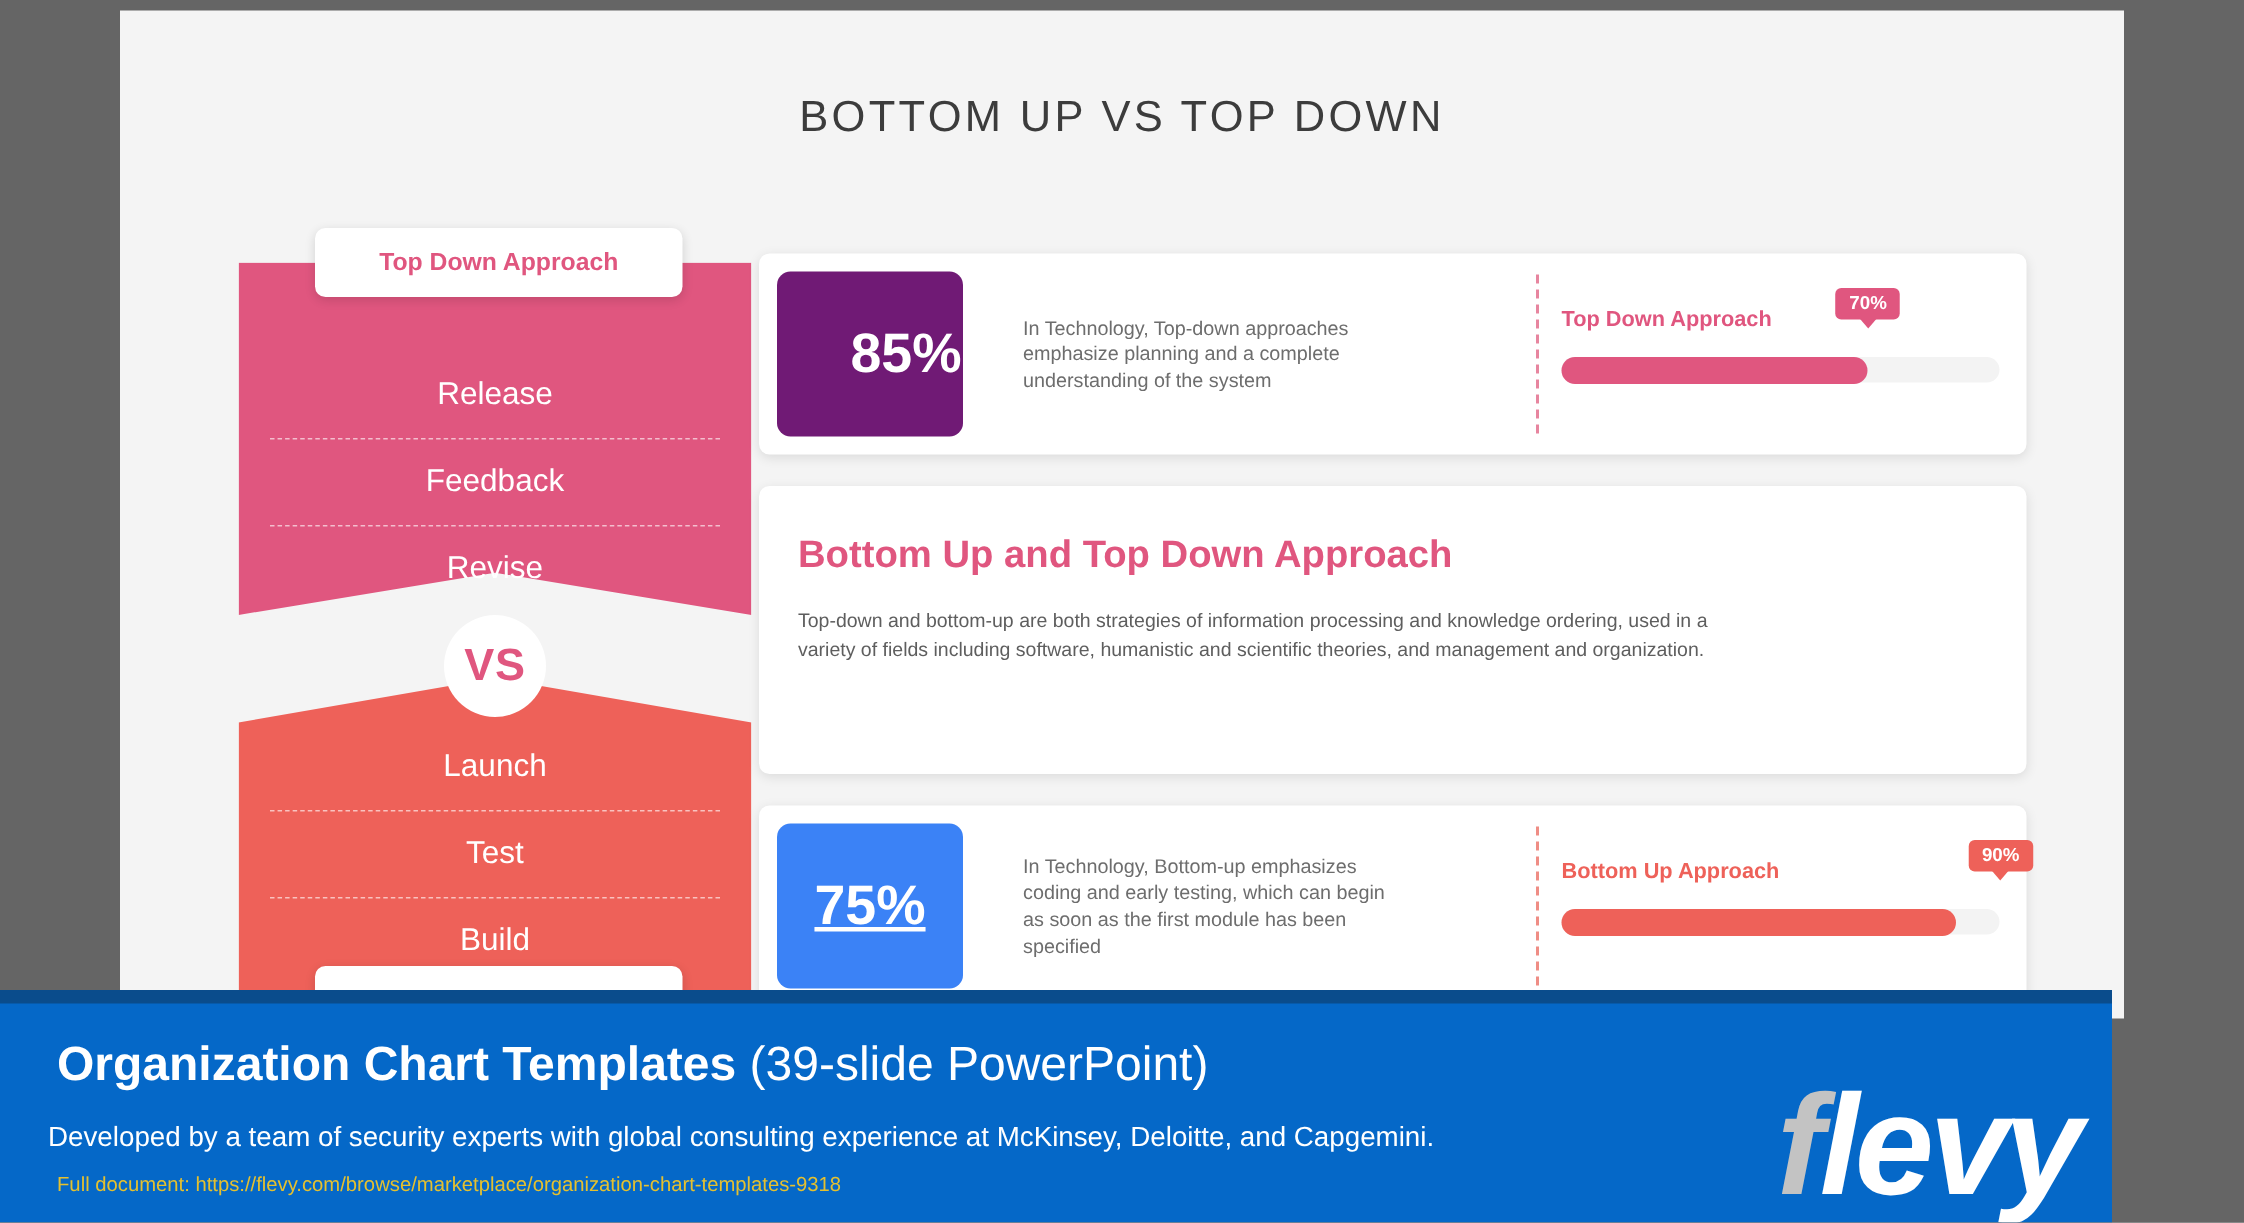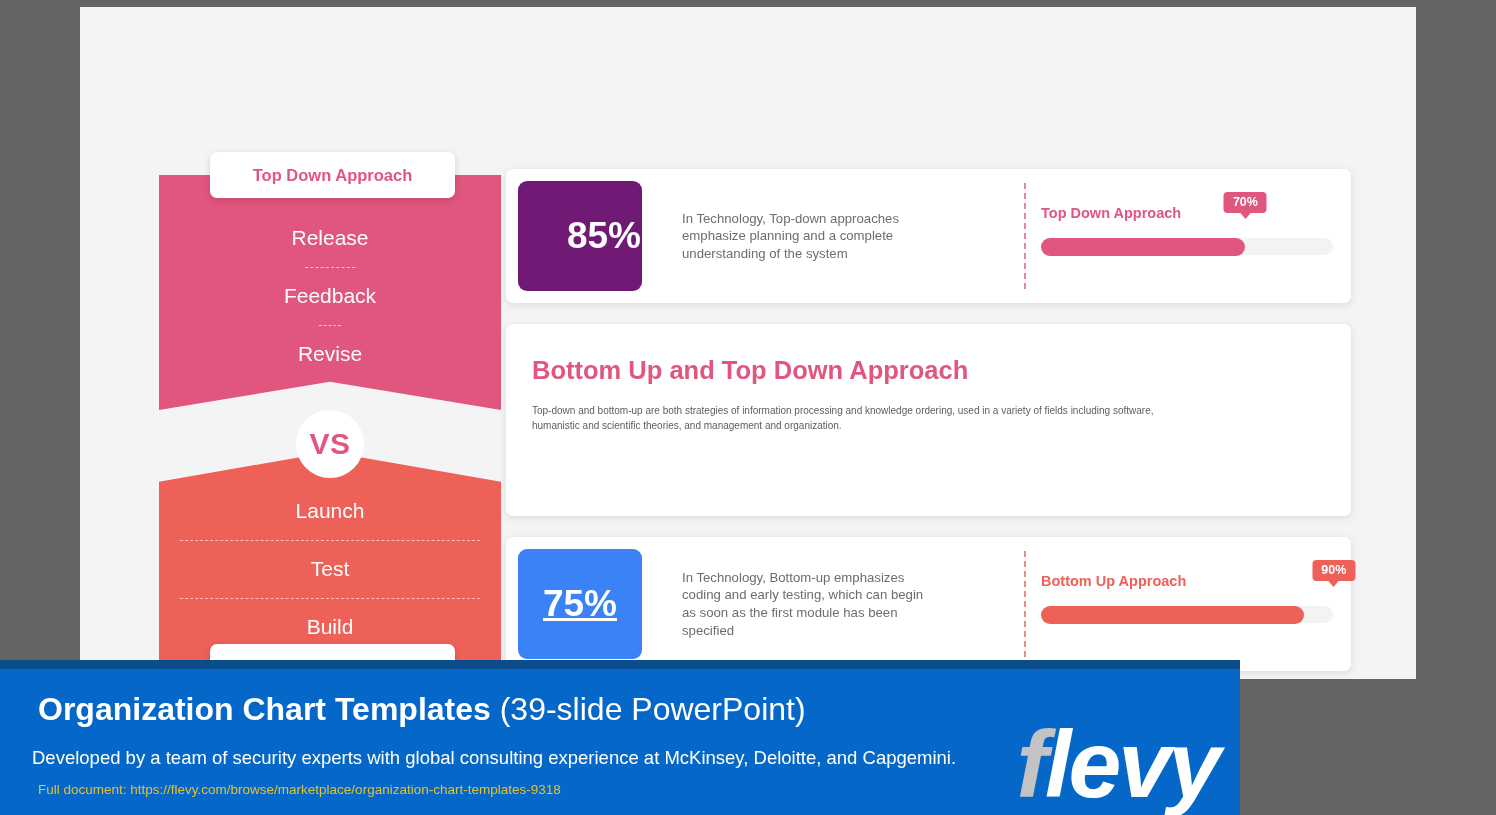--- a/index.html
+++ b/index.html
@@ -45,21 +45,21 @@
   .half-bottom {
     top: 290px; height: 247px;
     background: #ee6159;
     clip-path: polygon(0 12%, 50% 0, 100% 12%, 100% 100%, 0 100%);
   }
 
   .funnel-steps {
     position: absolute; left: 0; width: 342px;
     display: flex; flex-direction: column;
   }
-  .steps-top { top: 47px; align-items: center; }
+  .steps-top { top: 72px; }
   .steps-bottom { top: 320px; }
 
   .step {
     height: 58px; line-height: 58px;
     text-align: center;
     color: #ffffff;
     font-size: 21px;
     font-weight: 400;
     position: relative;
   }
@@ -181,31 +181,31 @@
 
   
   .card-desc { padding: 32px 30px 34px 26px; height: 192px; }
   .desc-title {
     font-size: 25.5px;
     font-weight: 700;
     color: #e0567f;
     margin-bottom: 19px;
   }
   .desc-body {
-    font-size: 10px;
+    font-size: 13px;
     line-height: 1.48;
     color: #5e5e5e;
     max-width: 640px;
   }
 
   
   .banner {
     position: absolute;
     left: 0; bottom: 0;
-    width: 1240px; height: 155px;
+    width: 1408px; height: 155px;
     background: #0568c8;
     border-top: 9px solid #0a4c8c;
     overflow: hidden;
   }
   .banner-title {
     position: absolute; left: 38px; top: 22px;
     font-size: 32px; color: #ffffff;
   }
   .banner-title b { font-weight: 700; }
   .banner-title span { font-weight: 400; }
@@ -229,20 +229,21 @@
   }
   .flevy-logo .f { color: #c3c3c3; }
 </style>
 </head>
 <body>
 
 <div id="root">
 
   <div class="slide">
 
+    <div class="slide-title">BOTTOM UP VS TOP DOWN</div>
 
     <div class="funnel">
 
       <div class="funnel-half half-top"></div>
       <div class="funnel-half half-bottom"></div>
 
       <div class="funnel-steps steps-top">
         <div class="step">Release</div>
         <div class="step">Feedback</div>
         <div class="step">Revise</div>

